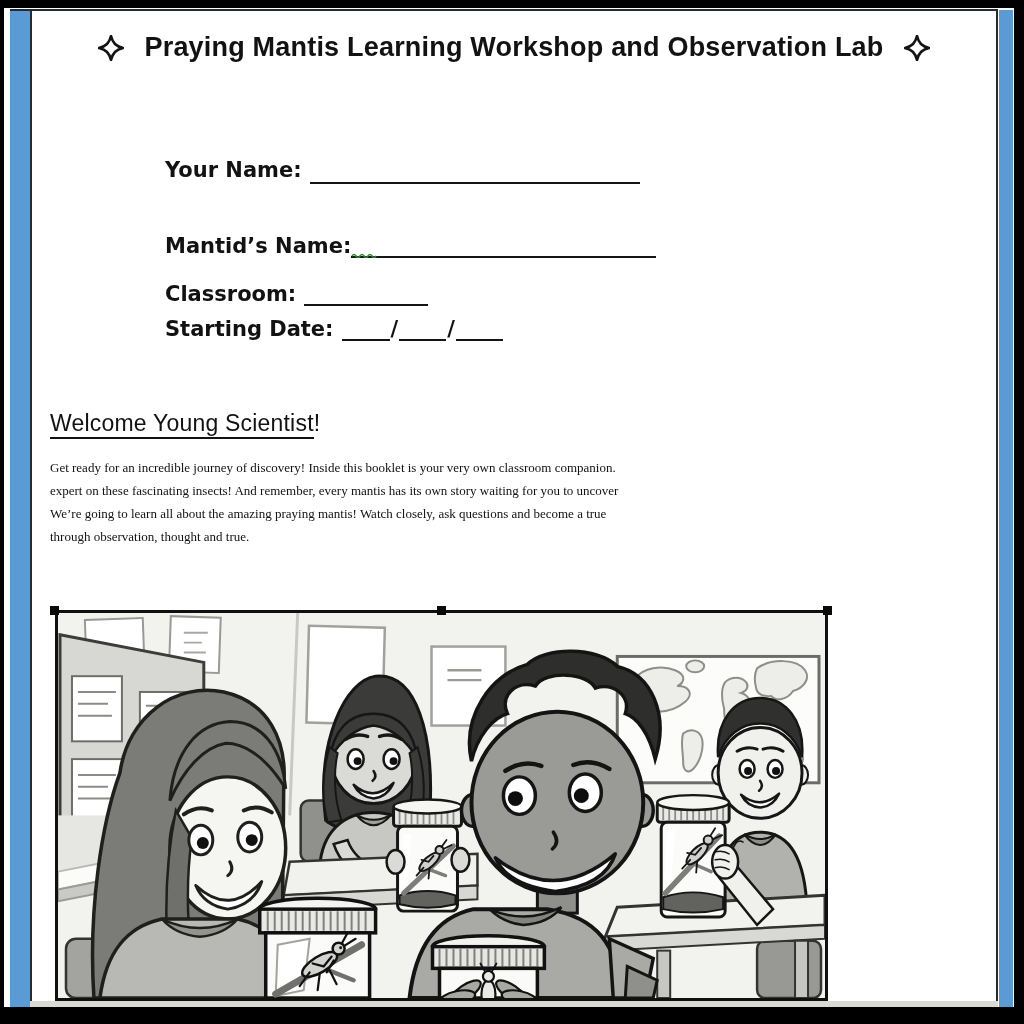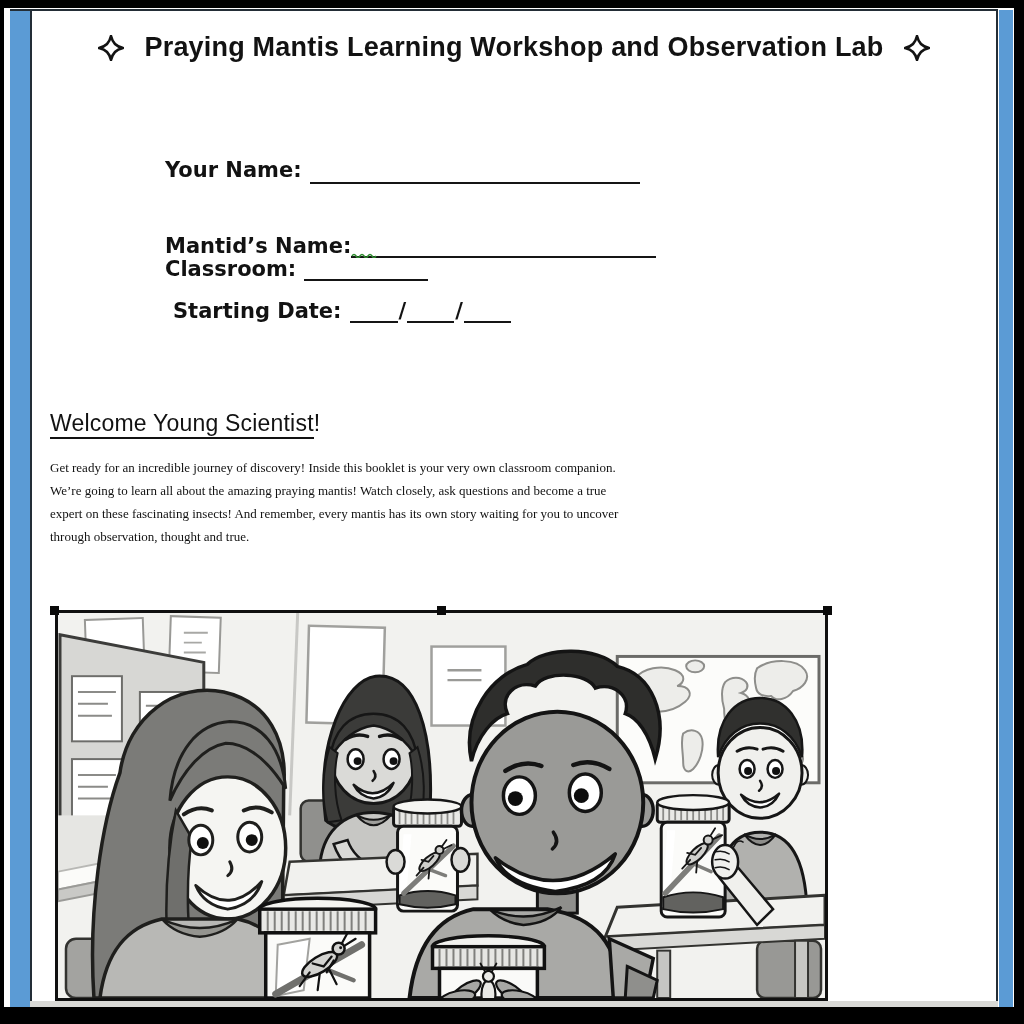--- a/index.html
+++ b/index.html
@@ -87,40 +87,40 @@
   <span class="lbl" style="padding-right:0;">Mantid’s Name:</span>
   <span class="blank" style="width:305px;">
     <span class="squiggle">
       <svg width="26" height="6" viewBox="0 0 26 6">
           <path d="M1 4 q2 -3 4 0 t4 0 t4 0 t4 0 t4 0 t4 0" fill="none" stroke="#2F8B2F" stroke-width="1.5"></path>
         </svg>
     </span>
   </span>
 </div>
 
-<div class="form-row" style="top:251px;text-align:right;">
+<div class="form-row" style="top:276px;text-align:right;">
   <span class="lbl">Classroom:</span>
   <span class="blank" style="width:124px;"></span>
 </div>
 
-<div class="form-row" style="top:293px;margin-left:8px;">
+<div class="form-row" style="top:311px;">
   <span class="lbl">Starting Date:</span>
   <span class="blank" style="width:48px;"></span>
   <span class="slash">/</span>
   <span class="blank" style="width:47px;"></span>
   <span class="slash">/</span>
   <span class="blank" style="width:47px;"></span>
 </div>
 
 <div class="welcome-heading"><span class="u">Welcome Young Scientist</span><span>!</span></div>
 
 <div class="welcome-paragraph">
   <div class="pline">Get ready for an incredible journey of discovery! Inside this booklet is your very own classroom companion.</div>
+  <div class="pline">expert on these fascinating insects! And remember, every mantis has its own story waiting for you to uncover</div>
   <div class="pline">We’re going to learn all about the amazing praying mantis! Watch closely, ask questions and become a true</div>
-  <div class="pline">expert on these fascinating insects! And remember, every mantis has its own story waiting for you to uncover</div>
   <div class="pline">through observation, thought and true.</div>
 </div>
 
 <div class="figure">
 <svg viewBox="0 0 768 390" preserveAspectRatio="none">
 
   <rect width="768" height="390" fill="#f2f2ef"></rect>
   <path d="M240 0 L232 205" stroke="#c8c8c5" stroke-width="3" fill="none"></path>
 
   <g fill="#ffffff" stroke="#999996" stroke-width="2">

